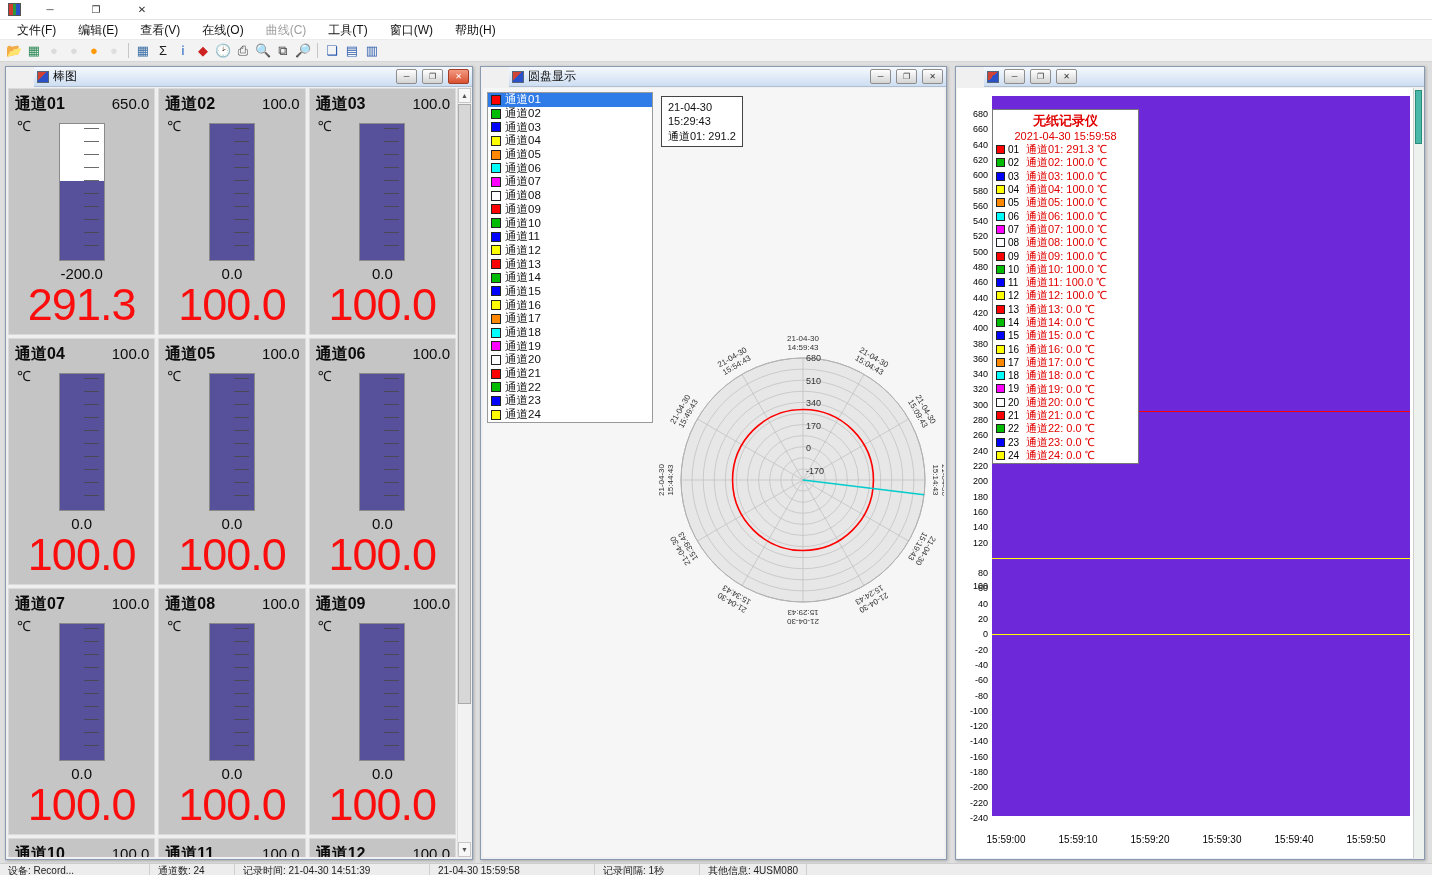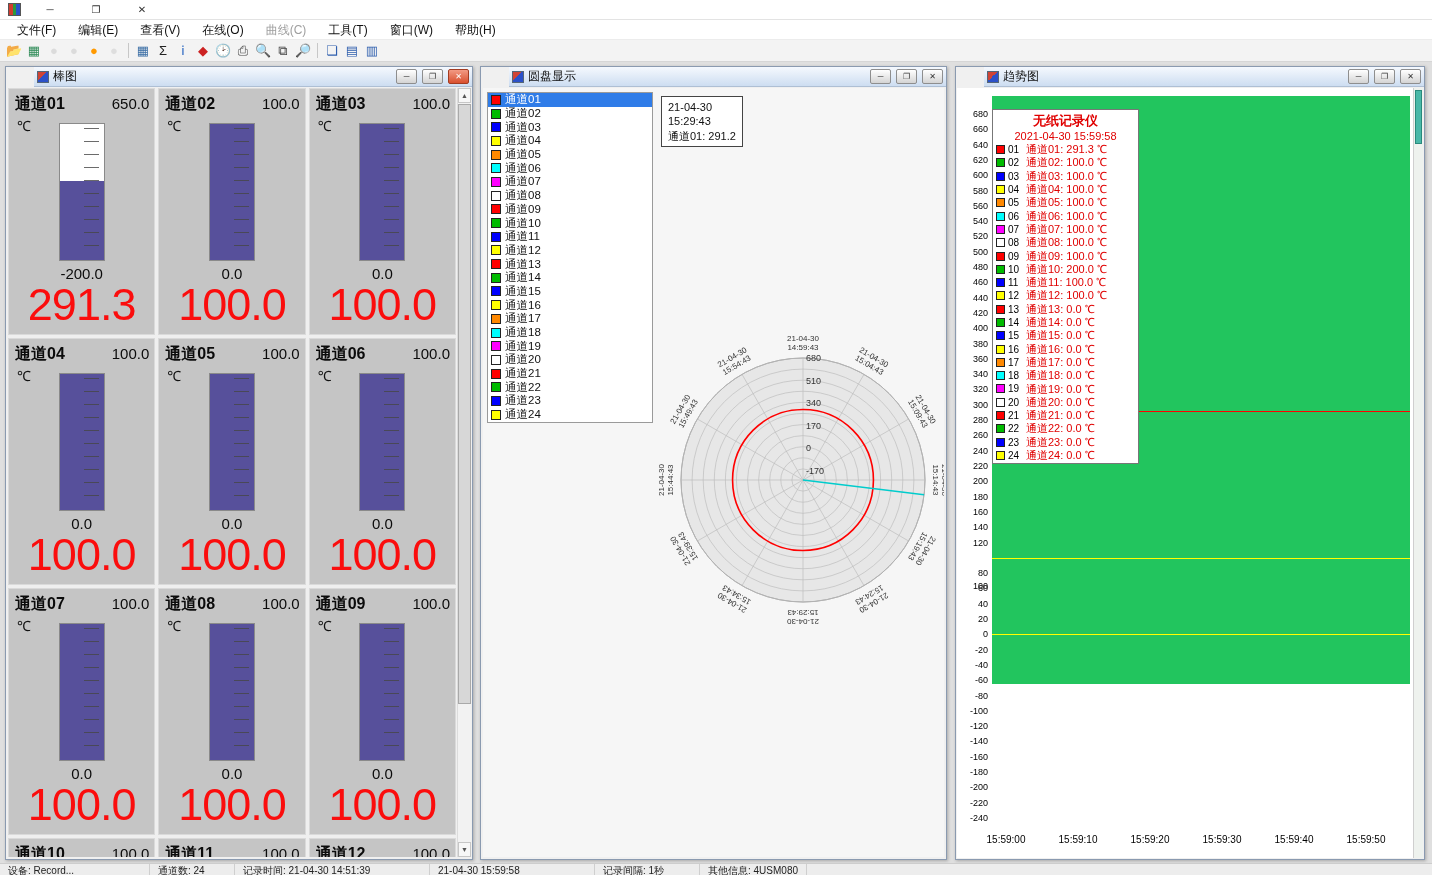--- a/index.html
+++ b/index.html
@@ -73,21 +73,21 @@
   .citem.sel { background:#2f7ce8; color:#fff; }
   .sw { width:10px; height:10px; border:1px solid #222; flex:none; }
   .tooltip { position:absolute; left:178px; top:8px; min-width:70px; background:#fff; border:1px solid #444;
              padding:3px 6px; font-size:11px; line-height:1.3; color:#111; }
   .polar { position:absolute; left:150px; top:222px; width:340px; height:340px; }
   
   #trend-win { left:955px; top:4px; width:470px; height:794px; }
   .trend-body { position:absolute; left:1px; right:1px; top:21px; bottom:1px; background:#fff; overflow:hidden; }
   .yaxis { position:absolute; left:0; top:0; width:33px; bottom:0; }
   .ylab { position:absolute; right:2px; transform:translateY(-50%); font-size:9px; color:#000; }
-  .plot { position:absolute; left:35px; top:8px; width:418px; height:588px; background:#22c55e; }
+  .plot { position:absolute; left:35px; top:8px; width:418px; height:720px; background:#6d28d9; }
   .tline { position:absolute; left:0; right:0; height:1px; }
   .legend { position:absolute; left:0; top:13px; width:147px; background:#fff; border:1px solid #777;
             padding:2px 0 1px 0; z-index:3; }
   .ltitle { color:#e00000; text-align:center; font-size:13px; font-weight:700; }
   .ltime { color:#e00000; text-align:center; font-size:11px; margin-bottom:1px; }
   .lrow { display:flex; align-items:center; gap:3px; padding-left:3px; height:13.3px; font-size:11px; }
   .lsw { width:9px; height:9px; border:1px solid #222; flex:none; }
   .lnum { color:#000; width:15px; font-size:10px; }
   .ltext { color:#e00000; white-space:nowrap; }
   .xaxis { position:absolute; left:35px; top:745px; right:12px; height:14px; }
@@ -456,21 +456,20 @@
           <text x="33" y="170.00000000000003" font-size="8" fill="#333" text-anchor="middle" transform="rotate(270 33 170.00000000000003)"><tspan x="33" dy="-2">21-04-30</tspan><tspan x="33" dy="9">15:44:43</tspan></text>
           <text x="51.35451968153191" y="101.49999999999999" font-size="8" fill="#333" text-anchor="middle" transform="rotate(300 51.35451968153191 101.49999999999999)"><tspan x="51.35451968153191" dy="-2">21-04-30</tspan><tspan x="51.35451968153191" dy="9">15:49:43</tspan></text>
           <text x="101.49999999999994" y="51.35451968153194" font-size="8" fill="#333" text-anchor="middle" transform="rotate(330 101.49999999999994 51.35451968153194)"><tspan x="101.49999999999994" dy="-2">21-04-30</tspan><tspan x="101.49999999999994" dy="9">15:54:43</tspan></text>
         </svg>
     </div>
   </section>
 
   <section class="child" id="trend-win">
     <div class="ctitle">
       <span class="cicon"></span>
-      <span class="ct">趋势图</span>
       <span class="wbtn">─</span>
       <span class="wbtn">❐</span>
       <span class="wbtn">✕</span>
     </div>
     <div class="trend-body">
       <div class="yaxis">
           <div class="ylab" style="top: 26px;">680</div>
           <div class="ylab" style="top: 41.3043px;">660</div>
           <div class="ylab" style="top: 56.6087px;">640</div>
           <div class="ylab" style="top: 71.913px;">620</div>
@@ -564,21 +563,21 @@
                 <span class="ltext">通道08: 100.0 ℃</span>
               </div>
               <div class="lrow">
                 <span class="lsw" style="background: rgb(255, 0, 0);"></span>
                 <span class="lnum">09</span>
                 <span class="ltext">通道09: 100.0 ℃</span>
               </div>
               <div class="lrow">
                 <span class="lsw" style="background: rgb(0, 187, 0);"></span>
                 <span class="lnum">10</span>
-                <span class="ltext">通道10: 200.0 ℃</span>
+                <span class="ltext">通道10: 100.0 ℃</span>
               </div>
               <div class="lrow">
                 <span class="lsw" style="background: rgb(0, 0, 255);"></span>
                 <span class="lnum">11</span>
                 <span class="ltext">通道11: 100.0 ℃</span>
               </div>
               <div class="lrow">
                 <span class="lsw" style="background: rgb(255, 255, 0);"></span>
                 <span class="lnum">12</span>
                 <span class="ltext">通道12: 100.0 ℃</span>

